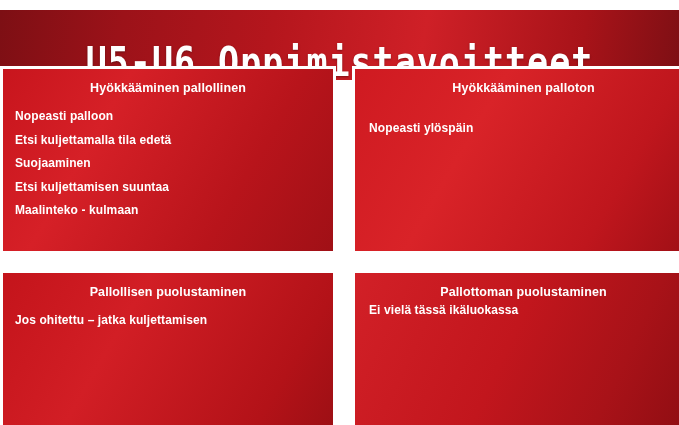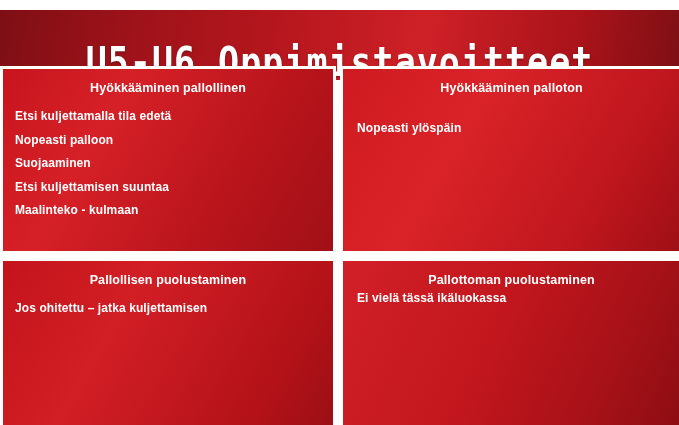--- a/index.html
+++ b/index.html
@@ -47,21 +47,21 @@
   
   .grid {
     position: absolute;
     left: 0;
     top: 66px;
     width: 679px;
     height: 359px;
     display: grid;
     grid-template-columns: 336px 343px;
     grid-template-rows: 188px 171px;
-    gap: 4px;
+    gap: 16px;
   }
   .panel {
     position: relative;
     box-sizing: border-box;
     border: 3px solid #ffffff;
     padding: 0;
     overflow: hidden;
   }
   .panel-tl {
     background: linear-gradient(120deg, #c8151d 0%, #d62027 30%, #b8141b 70%, #a01016 100%);
@@ -116,22 +116,22 @@
 
   <div class="title-banner">
     <div class="title-text">U5-U6 Oppimistavoitteet</div>
   </div>
 
   <div class="grid">
 
     <div class="panel panel-tl">
       <div class="panel-title">Hyökkääminen pallollinen</div>
       <ul class="panel-list">
+        <li>Nopeasti palloon</li>
         <li>Etsi kuljettamalla tila edetä</li>
-        <li>Nopeasti palloon</li>
         <li>Suojaaminen</li>
         <li>Etsi kuljettamisen suuntaa</li>
         <li>Maalinteko - kulmaan</li>
       </ul>
     </div>
 
     <div class="panel panel-tr">
       <div class="panel-title">Hyökkääminen palloton</div>
       <ul class="panel-list">
         <li>Nopeasti ylöspäin</li>

